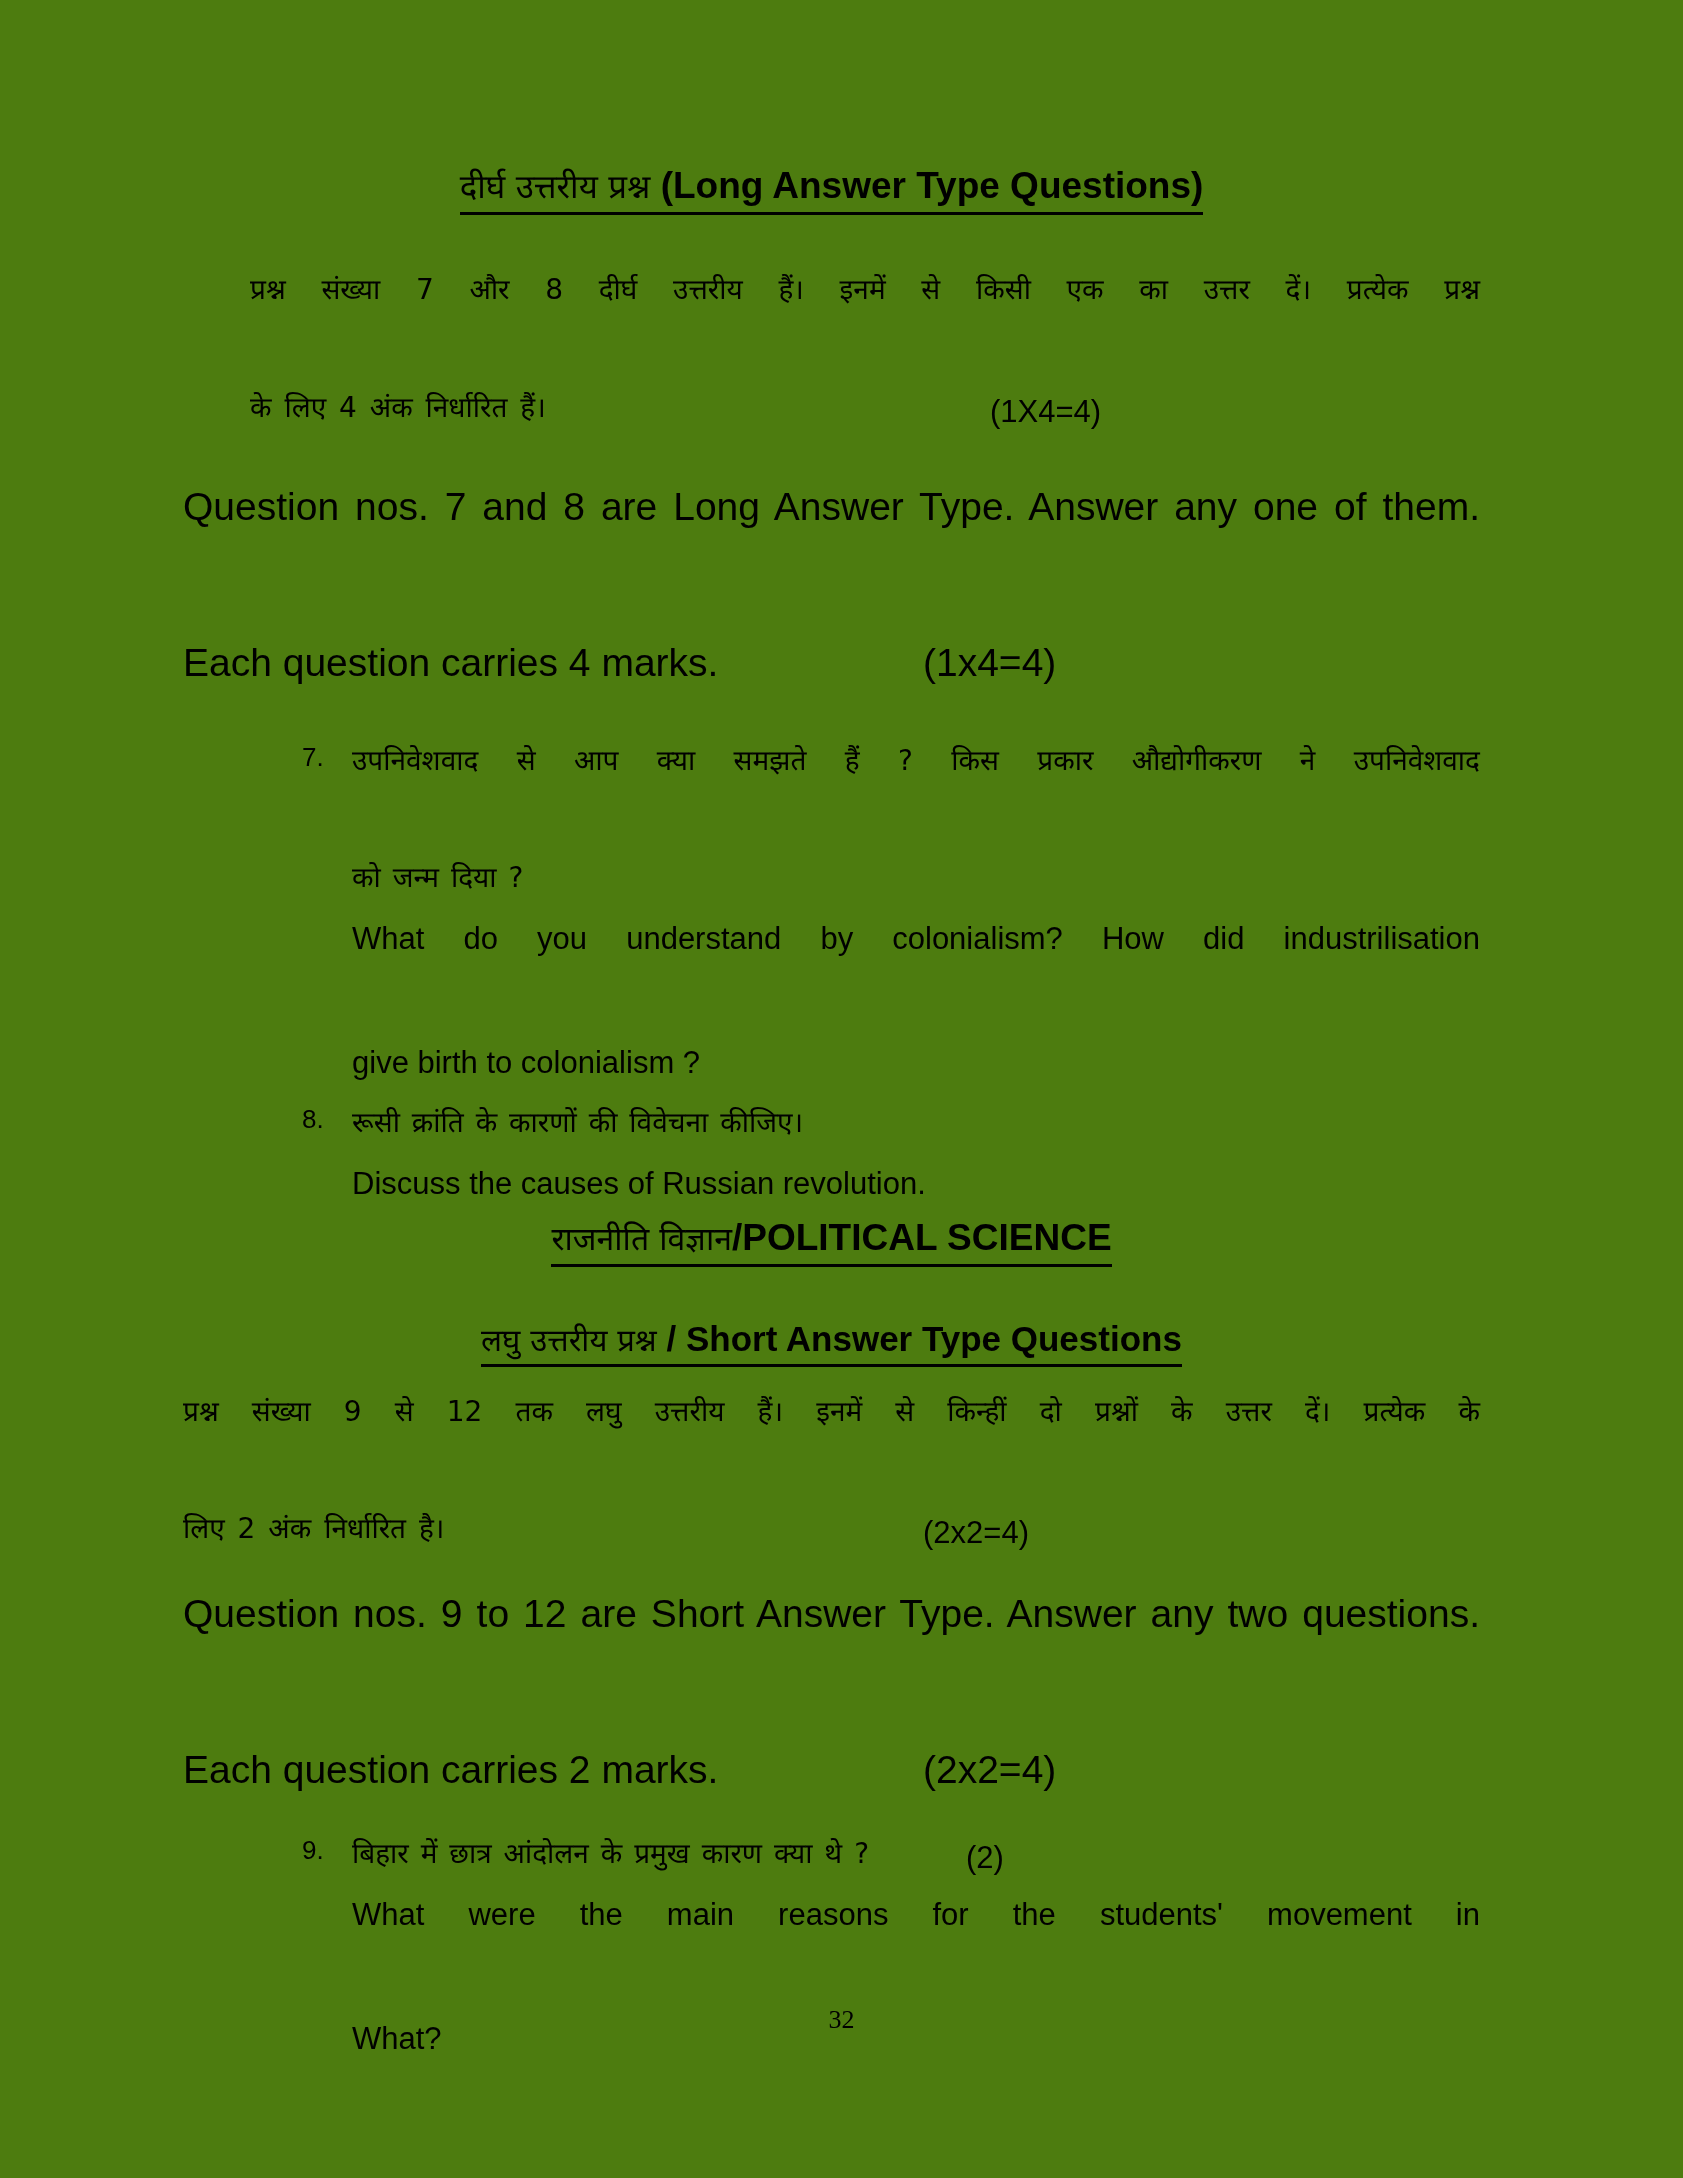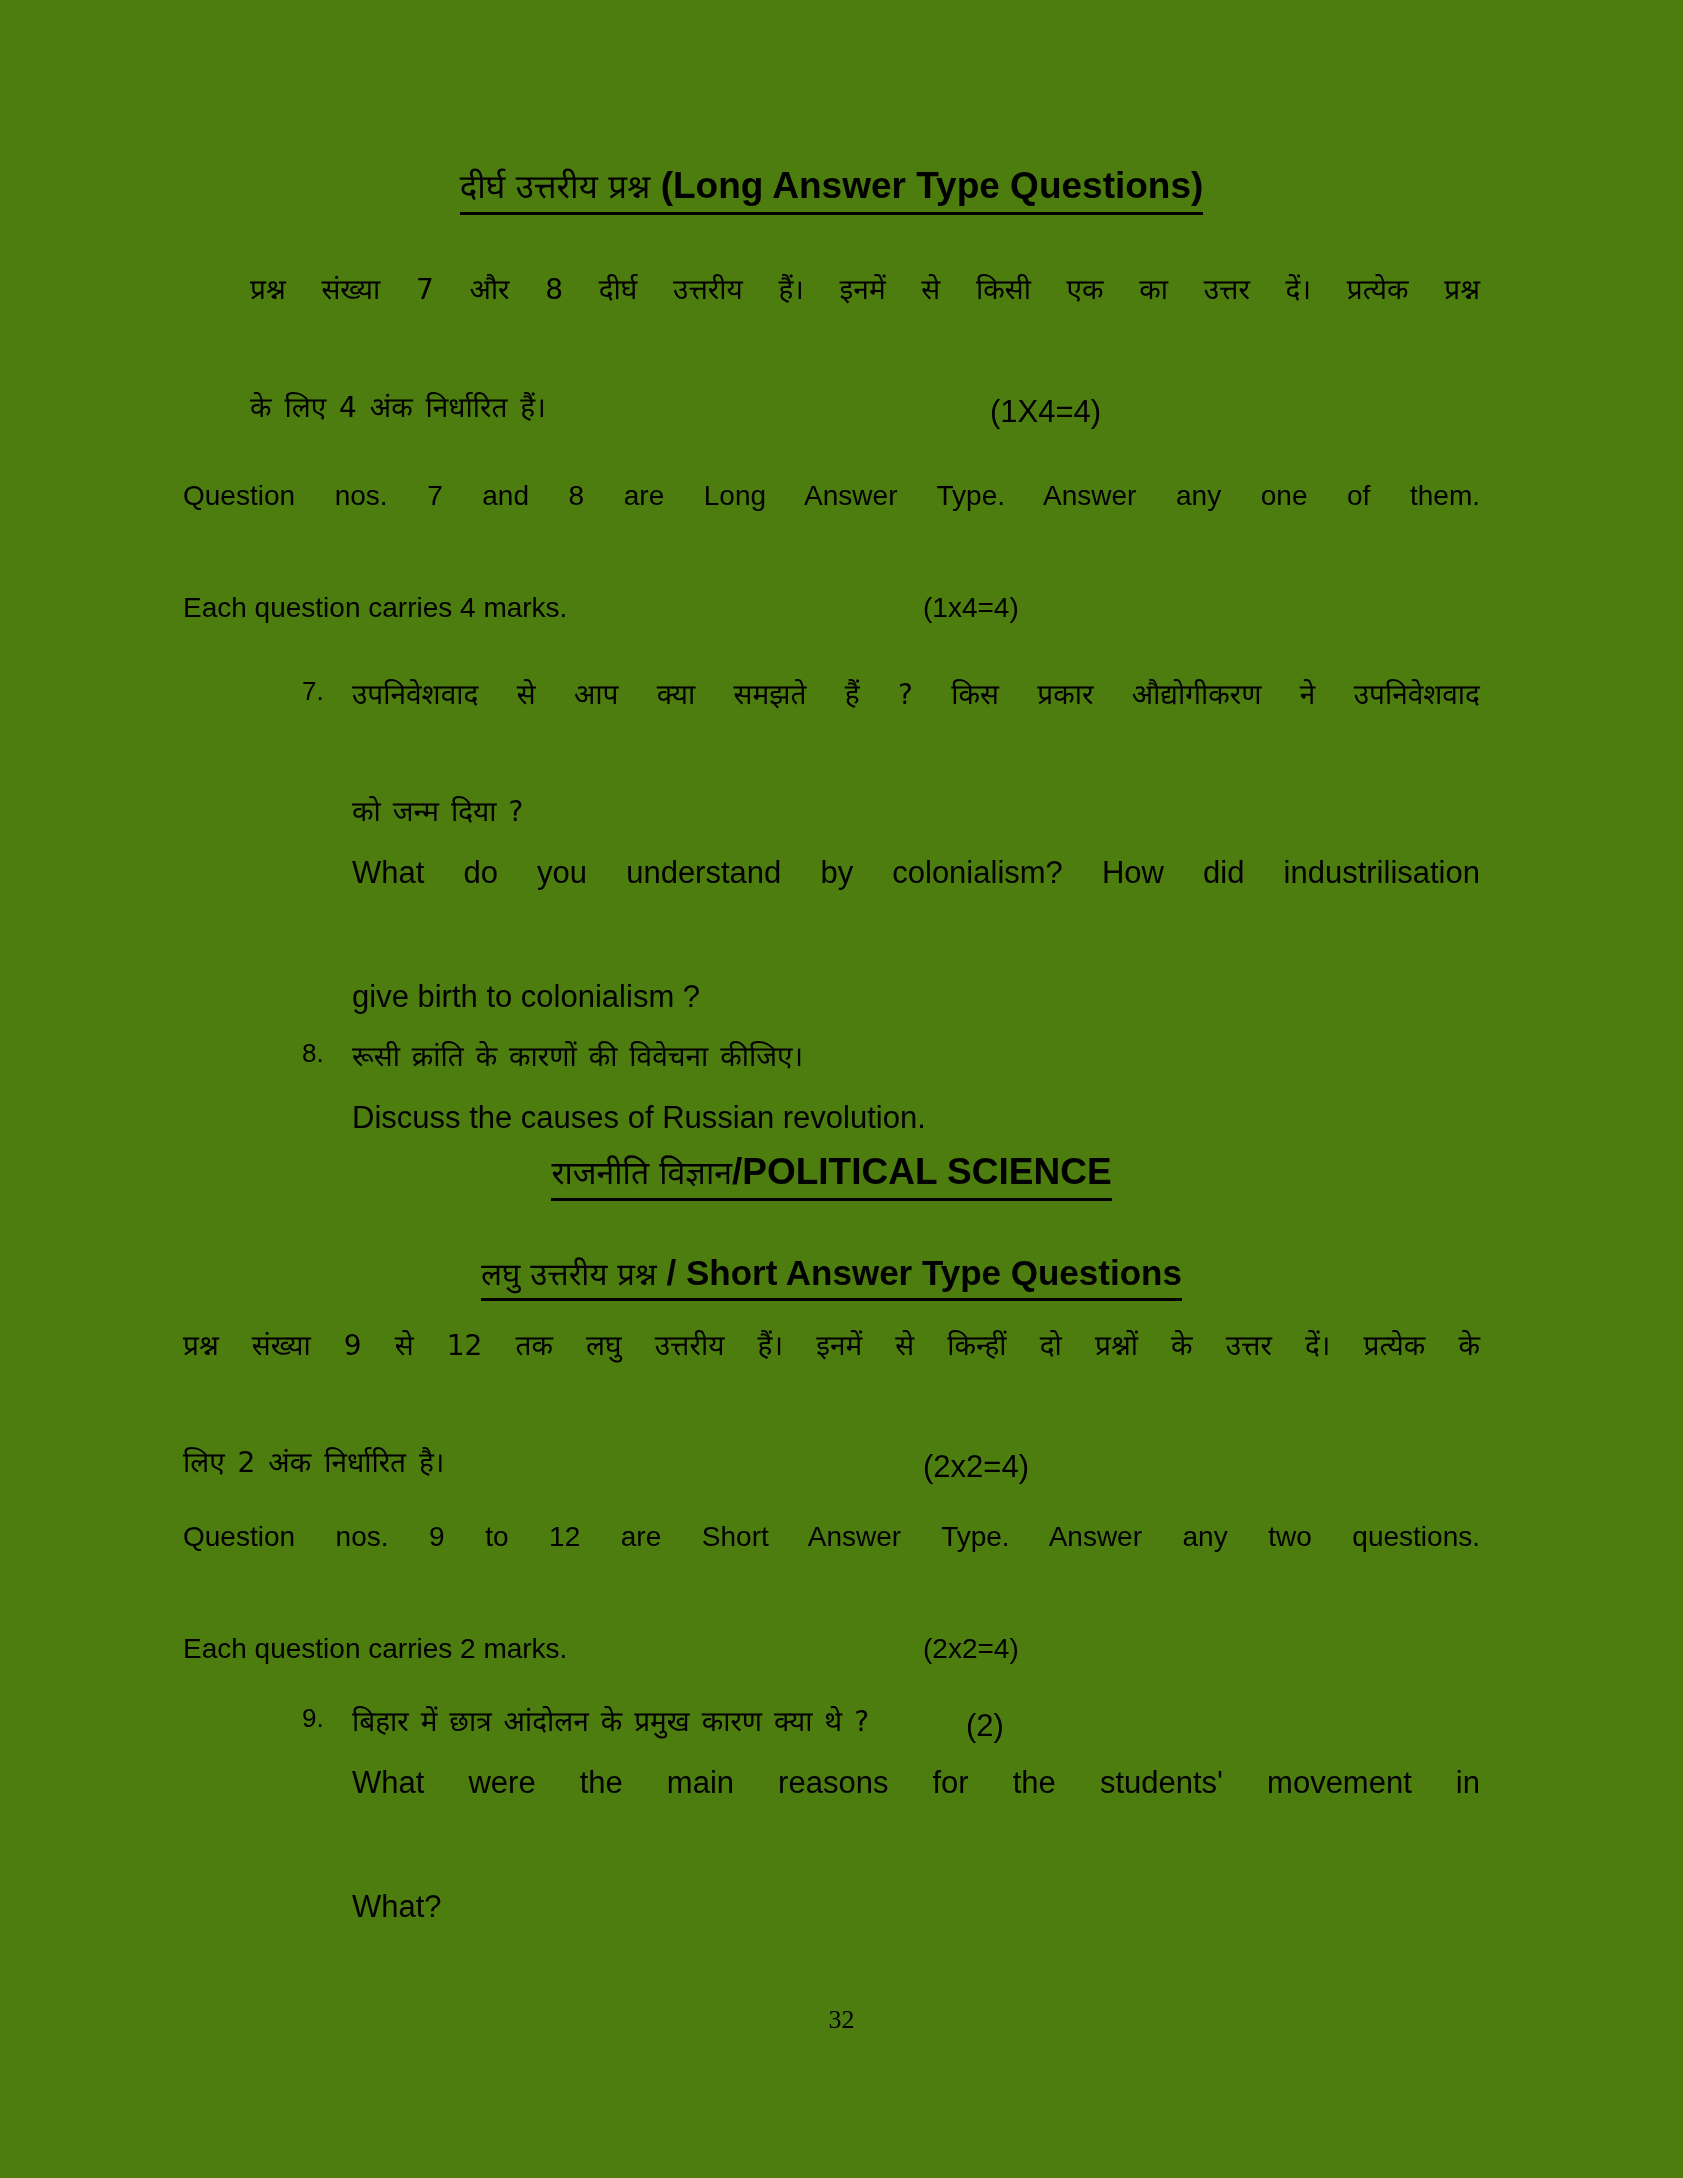--- a/index.html
+++ b/index.html
@@ -73,21 +73,21 @@
     text-justify: inter-word;
   }
   .para.hindi {
     font-family: "DejaVu Sans", sans-serif;
     font-size: 28px;
     line-height: 2.1;
     word-spacing: 4px;
   }
   .para.english {
     font-family: "Liberation Sans", sans-serif;
-    font-size: 28px;
+    font-size: 39px;
     line-height: 2.0;
   }
   .indent {
     text-indent: 67px;
   }
   .justify-line {
     display: block;
     text-align: justify;
     text-justify: inter-word;
   }

